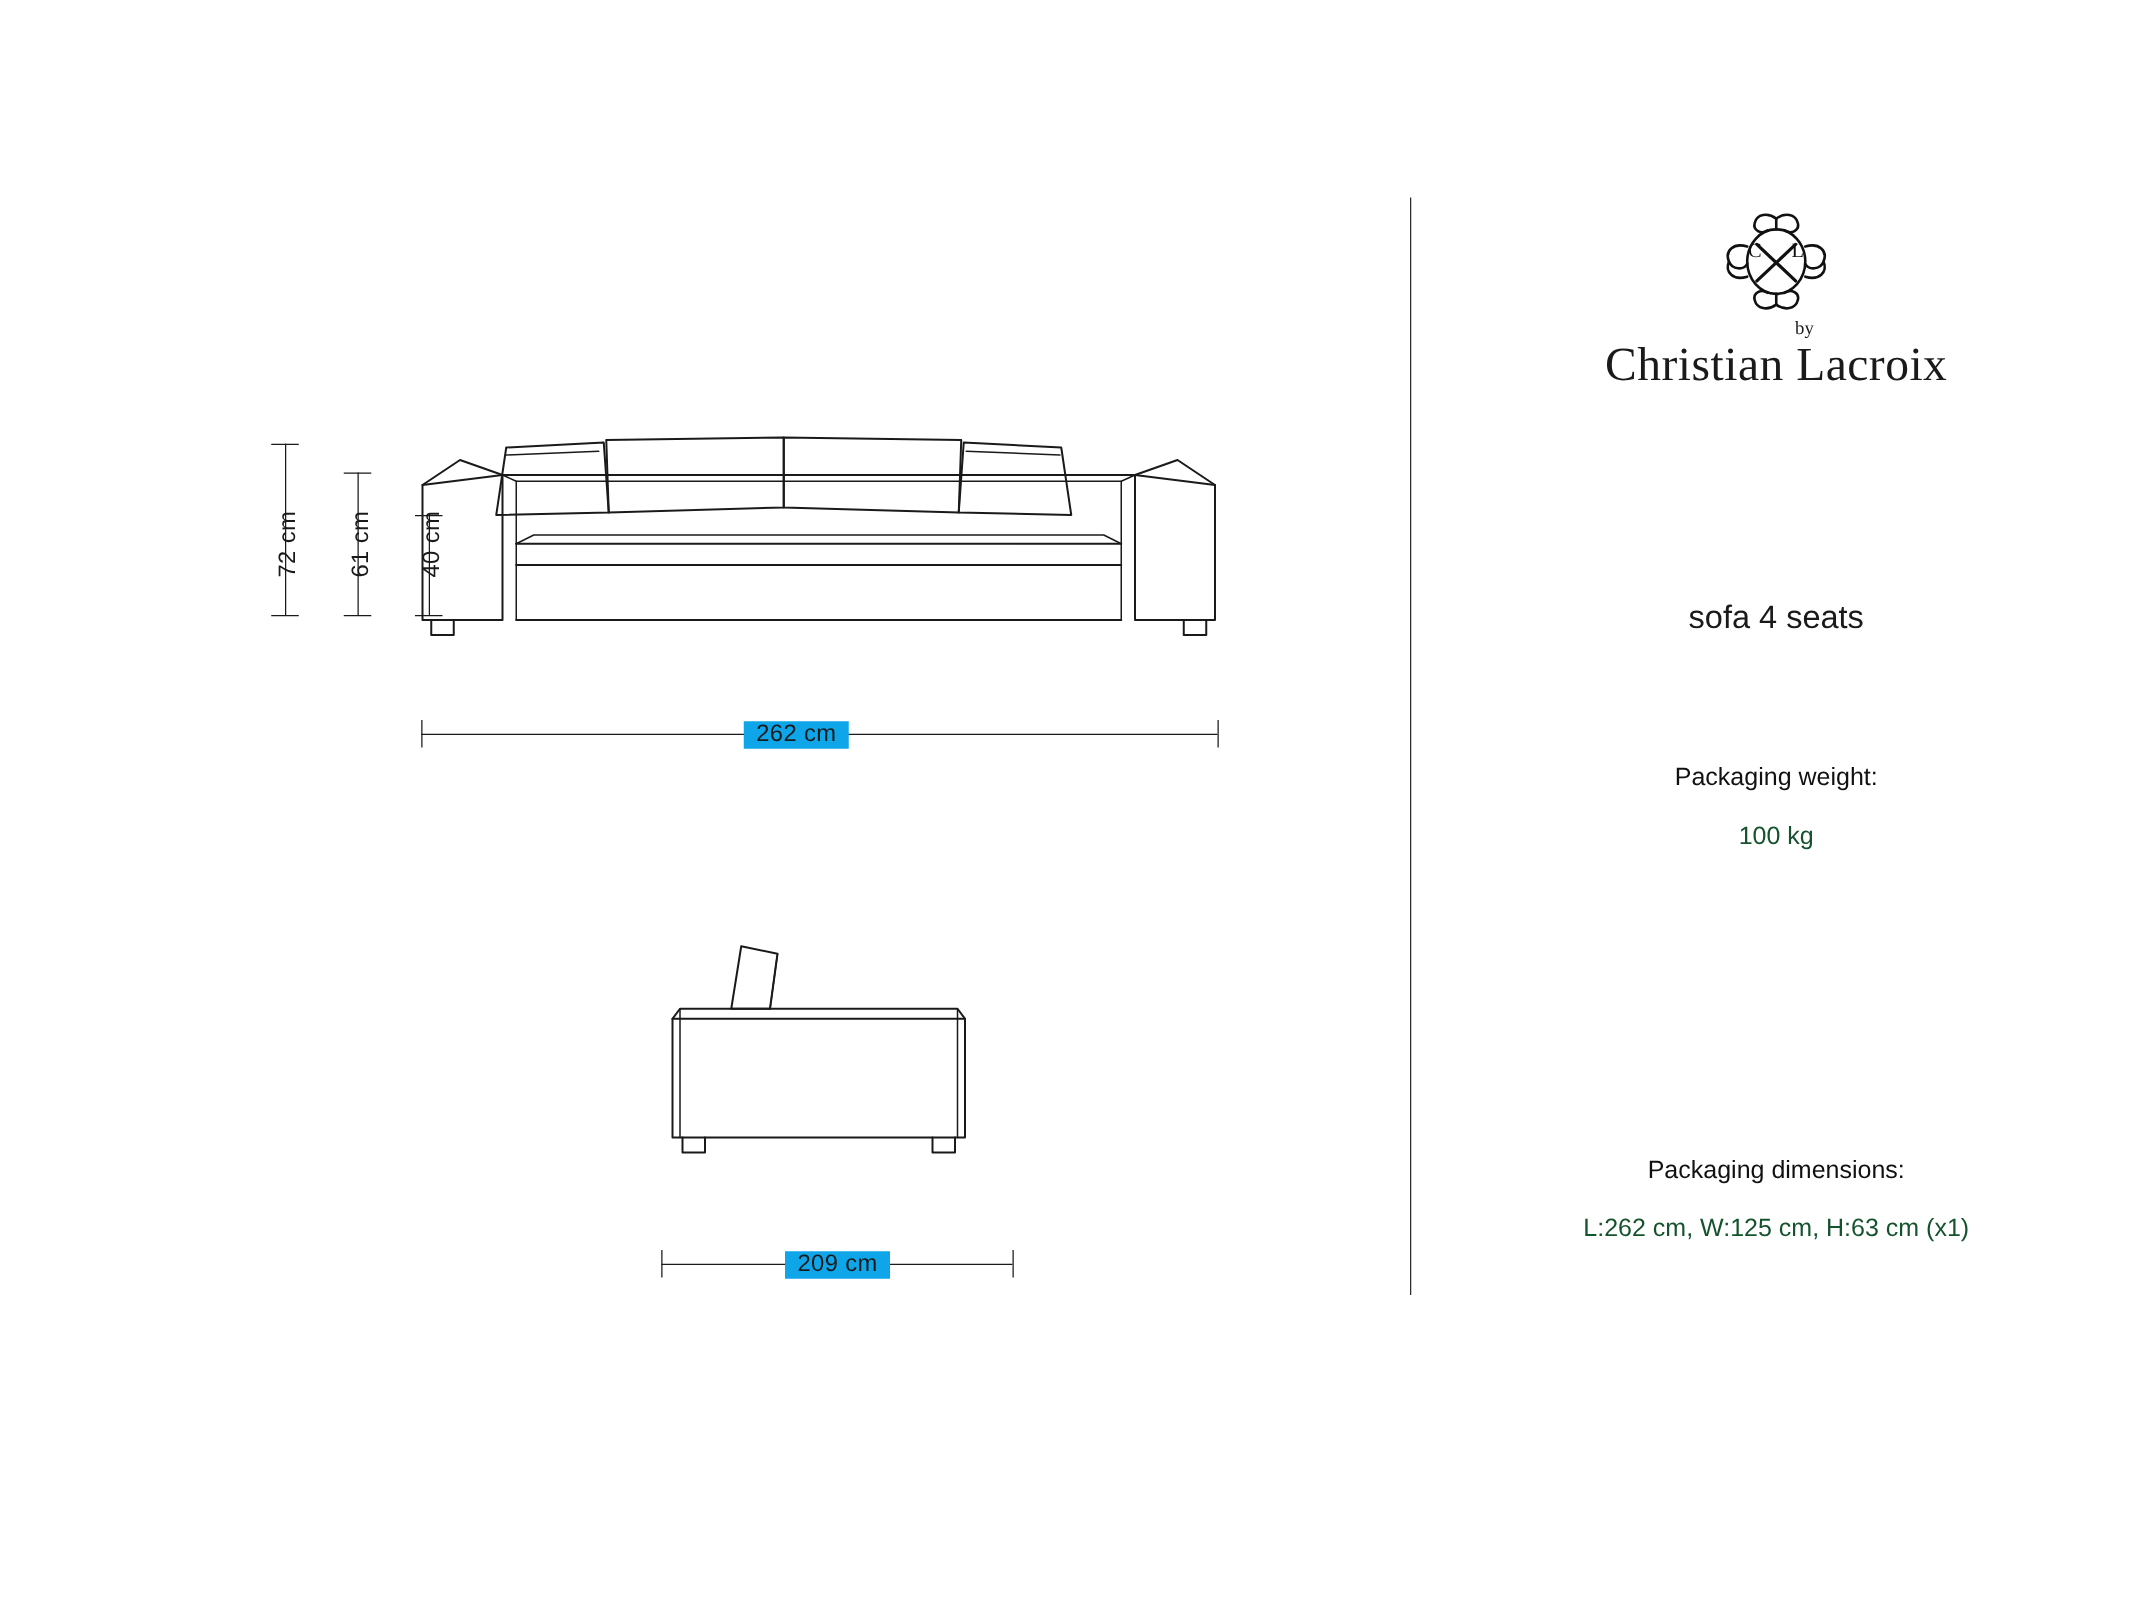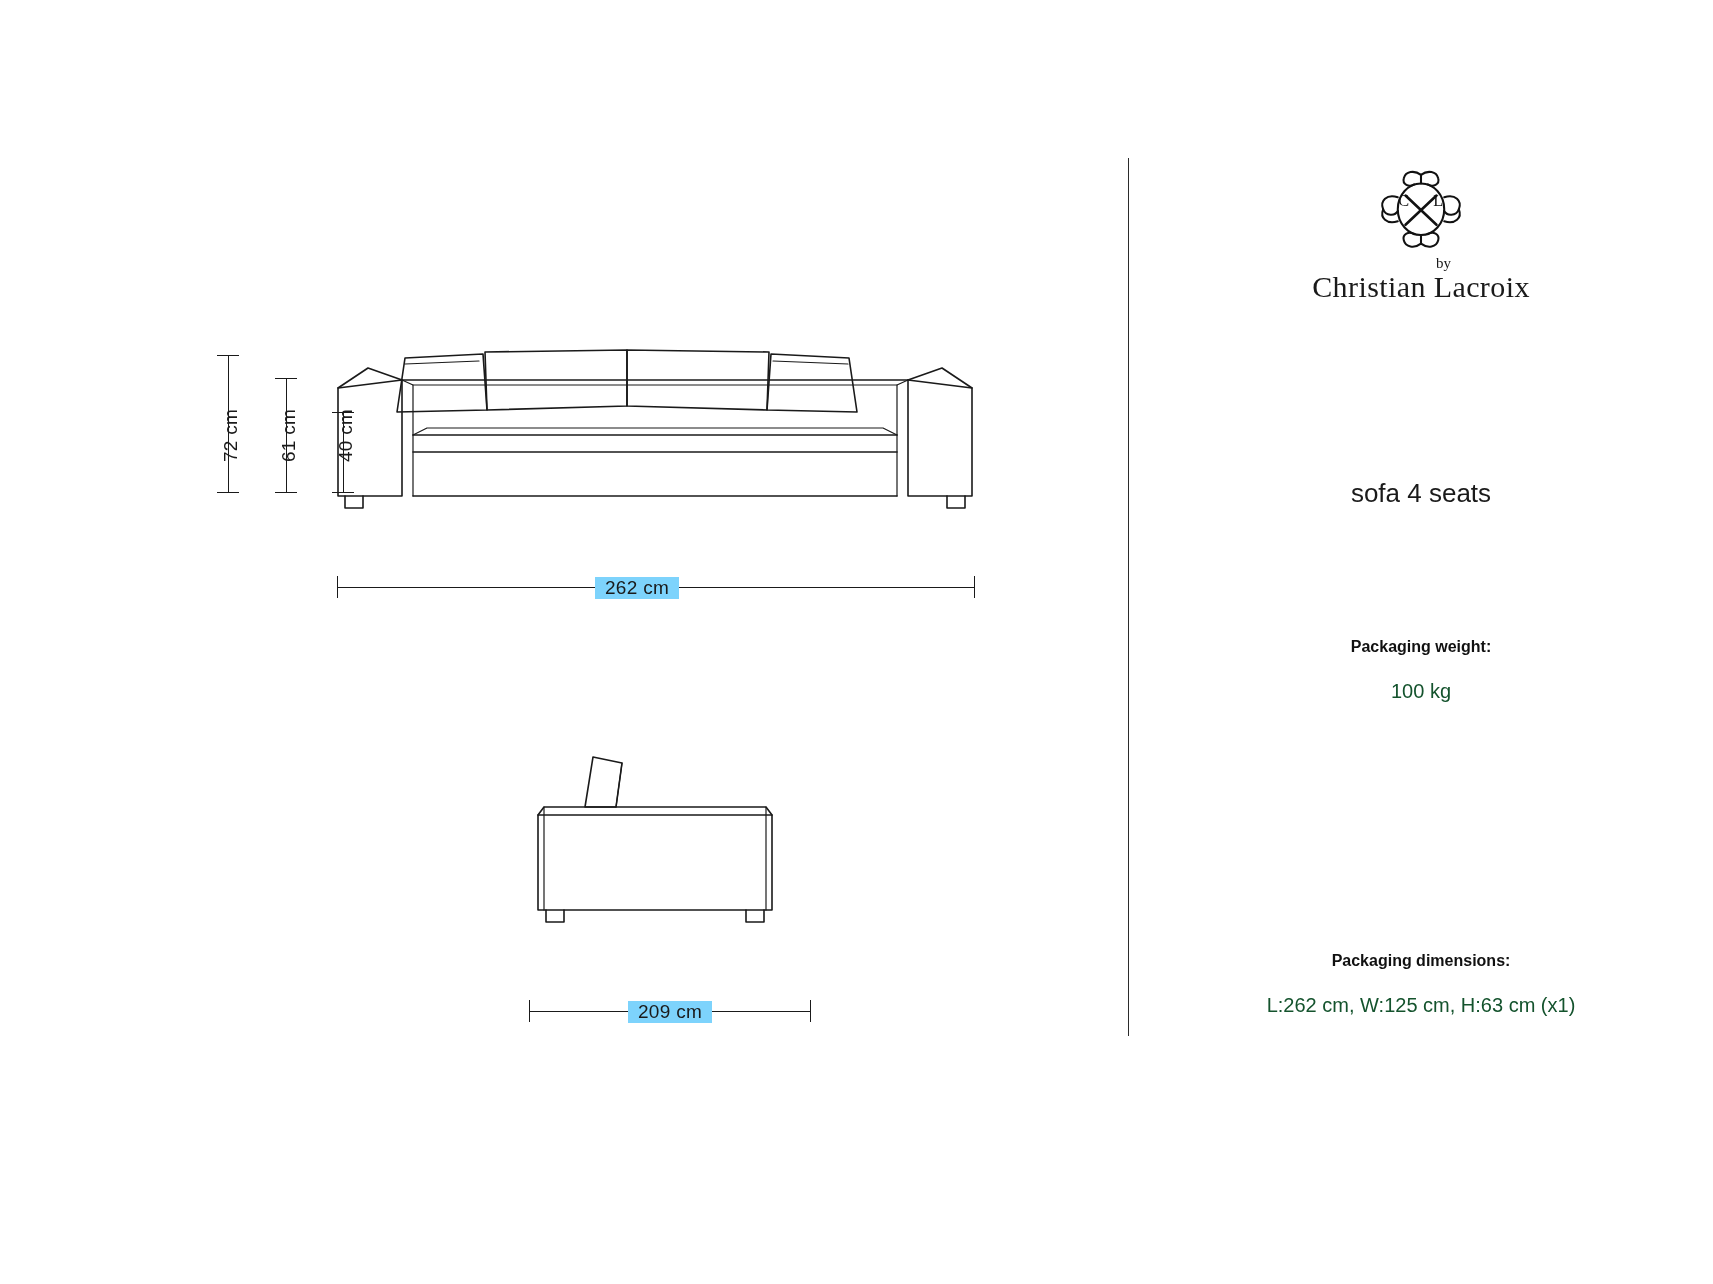--- a/index.html
+++ b/index.html
@@ -74,21 +74,21 @@
     white-space: nowrap;
     transform-origin: 0 0;
     transform: rotate(-90deg);
     color: #1a1a1a;
   }
   .dim-label-h {
     position: absolute;
     font-size: 19px;
     letter-spacing: .3px;
     white-space: nowrap;
-    background: #7dd3fc;
+    background: #0ea5e9;
     padding: 0 10px;
     color: #1a1a1a;
   }
 
   
   .right-panel {
     position: absolute;
     left: 1129px;
     top: 0;
     width: 584px;
@@ -108,21 +108,21 @@
   .logo-mark { width: 104px; height: 86px; }
   .logo-by {
     font-family: "Liberation Serif", serif;
     font-size: 15px;
     margin-top: 1px;
     color: #1a1a1a;
     margin-left: 45px;
   }
   .logo-name {
     font-family: "Liberation Serif", serif;
-    font-size: 30px;
+    font-size: 38px;
     letter-spacing: .4px;
     margin-top: -2px;
     color: #1a1a1a;
   }
 
   .product-title {
     position: absolute;
     top: 410px;
     left: 0;
     right: 0;
@@ -135,25 +135,24 @@
     position: absolute;
     top: 478px;
     left: 0;
     right: 0;
     font-size: 26px;
     color: #1a1a1a;
   }
 
   .spec { position: absolute; left: 0; right: 0; }
   .spec-label {
-    font-size: 16px;
-    font-weight: bold;
+    font-size: 20px;
+    font-weight: normal;
     color: #111;
     line-height: 1.2;
-    margin-top: 27px;
   }
   .spec-value {
     font-size: 20px;
     color: #14532d;
     margin-top: 23px;
     line-height: 1.2;
   }
 
   .spec-weight { top: 610px; }
   .spec-volume { top: 757px; }

